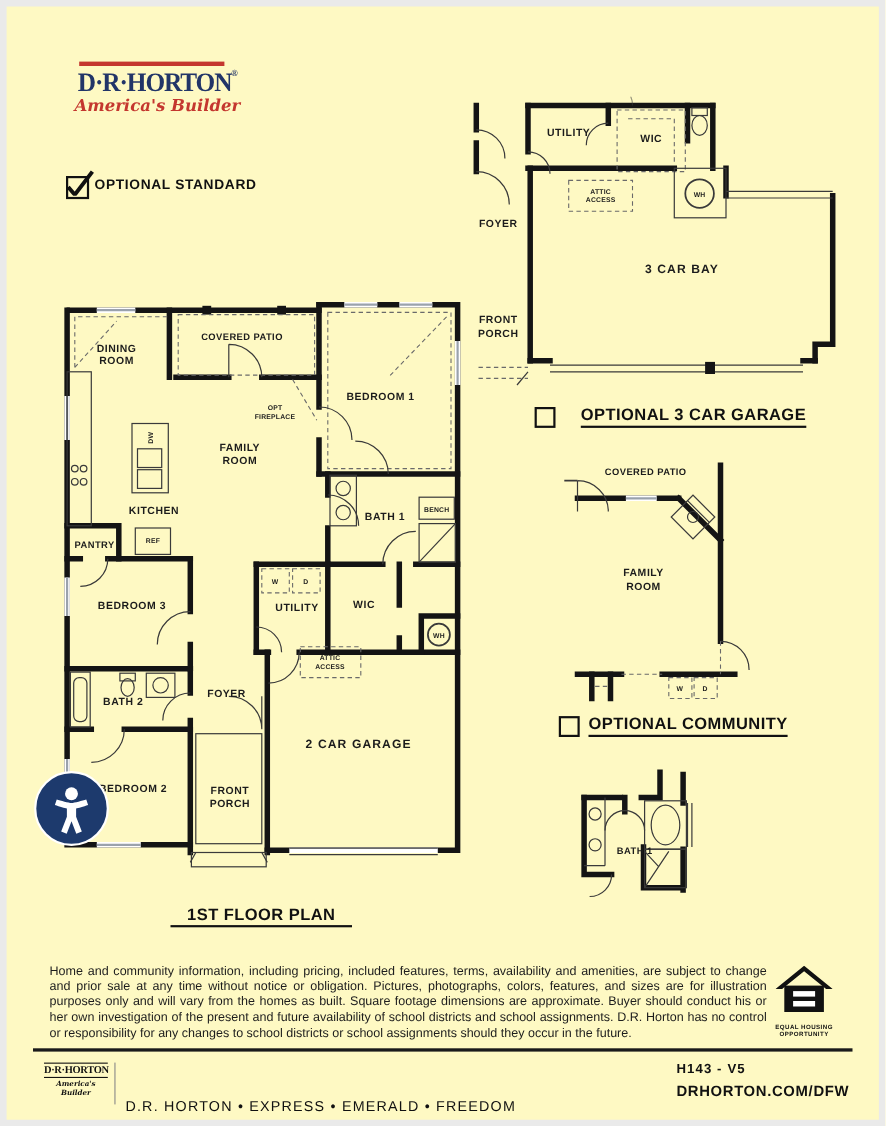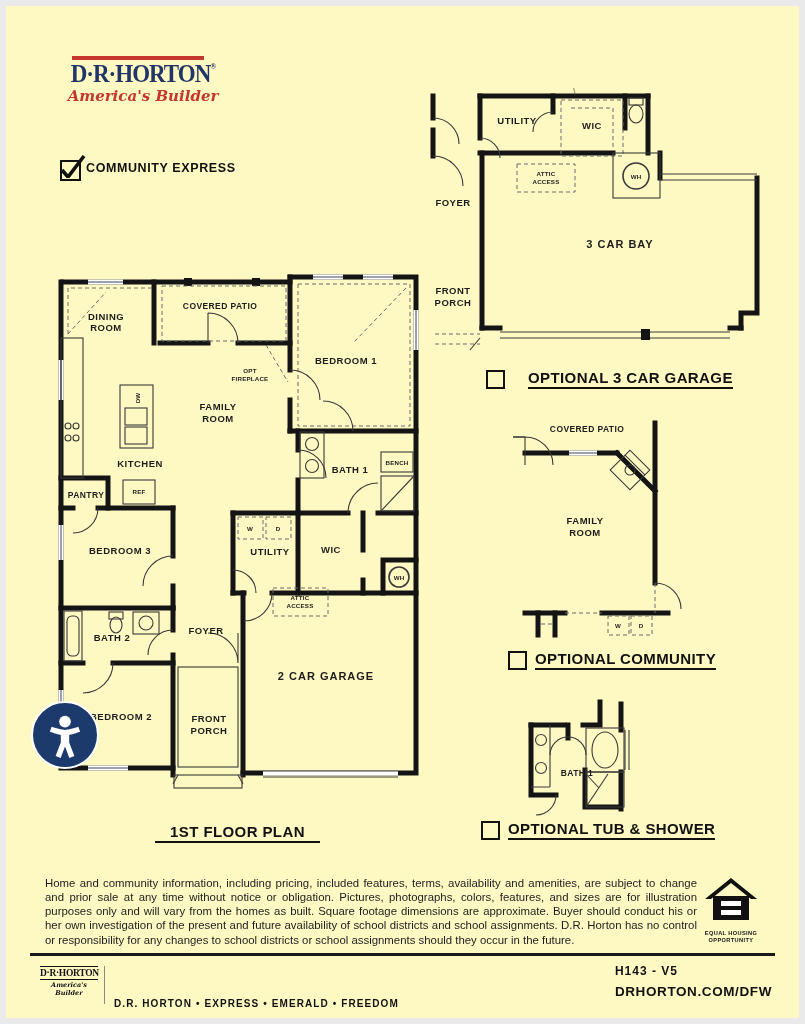--- a/index.html
+++ b/index.html
@@ -48,40 +48,40 @@
   .eho-txt{font-size:5.6px;font-weight:700;letter-spacing:.4px;line-height:1.25;}
   
   .footer-rule{position:absolute;left:30px;top:953px;width:745px;height:3px;background:#1a1a1a;}
   .f-logo{position:absolute;left:40px;top:966px;width:58px;text-align:center;color:#111;}
   .f-logo .fw{font-family:"Liberation Serif",serif;font-weight:700;font-size:9.5px;
               letter-spacing:-.3px;border-top:1.5px solid #111;border-bottom:1px solid #111;
               padding:1px 0;}
   .f-logo .fs{font-family:"DejaVu Serif",serif;font-style:italic;font-weight:700;
               font-size:6.5px;margin-top:1px;}
   .f-divider{position:absolute;left:104px;top:966px;width:1px;height:38px;background:#888;}
-  .f-series{position:absolute;left:114px;top:998px;font-size:10px;font-weight:700;
+  .f-series{position:absolute;left:114px;top:998px;font-size:13px;font-weight:400;
             letter-spacing:1.1px;color:#111;}
   .f-right{position:absolute;right:33px;top:964px;color:#111;}
   .f-code{font-size:12px;font-weight:800;letter-spacing:1px;}
   .f-site{font-size:13.5px;font-weight:800;letter-spacing:.6px;margin-top:6px;}
 </style>
 </head>
 <body>
 
 <div class="page">
 
   <div class="logo-bar"></div>
   <div class="logo-word"><span>D·R·HORTON</span><sup class="logo-reg">®</sup></div>
   <div class="logo-script">America's Builder</div>
 
   <div class="cs-box"></div>
   <svg class="cs-check" width="32" height="32">
     <polyline points="6,24 12,31 28,10" stroke="#111" stroke-width="3.6" fill="none"></polyline>
   </svg>
-  <div class="cs-label">COMMUNITY EXPRESS</div>
+  <div class="cs-label">OPTIONAL STANDARD</div>
 
   <svg class="abs" style="left:28px;top:270px;" width="394" height="542" viewBox="0 0 394 542">
     <g>
       <path class="w" d="M35,12 H262"></path>
       <rect x="156" y="8" width="8" height="8" fill="#141414"></rect>
       <rect x="224" y="8" width="8" height="8" fill="#141414"></rect>
       <path class="w" d="M262,7 H388 V503 H215"></path>
       <path class="w" d="M33,12 V498 H145"></path>
       <path class="w" d="M126,12 V73"></path>
       <path class="w" d="M132,73 H180 M210,73 H262"></path>
@@ -316,24 +316,20 @@
       <path class="t" d="M72,33 V95 M72,95 H53"></path>
       <circle class="t" cx="63" cy="48" r="5.5"></circle>
       <circle class="t" cx="63" cy="76" r="5.5"></circle>
       <rect class="t" x="108" y="36" width="38" height="44"></rect>
       <ellipse class="t" cx="127" cy="58" rx="13" ry="18"></ellipse>
       <rect class="t" x="108" y="80" width="38" height="35"></rect>
       <path class="t" d="M108,115 L130,82 M108,82 L121,96"></path>
     </g>
     <text class="M" x="99" y="84" text-anchor="middle">BATH 1</text>
   </svg>
-  <div class="cap" style="left:481px;top:820px;">
-    <span class="cbx"></span>
-    <span class="cap-label">OPTIONAL TUB &amp; SHOWER</span>
-  </div>
 
   <div class="disclaimer">Home and community information, including pricing, included features, terms, availability and amenities, are subject to change and prior sale at any time without notice or obligation. Pictures, photographs, colors, features, and sizes are for illustration purposes only and will vary from the homes as built. Square footage dimensions are approximate. Buyer should conduct his or her own investigation of the present and future availability of school districts and school assignments. D.R. Horton has no control or responsibility for any changes to school districts or school assignments should they occur in the future.</div>
 
   <div class="eho">
     <svg width="52" height="48" viewBox="0 0 52 48">
       <polygon points="26,0 52,21 46,21 26,5 6,21 0,21" fill="#111"></polygon>
       <rect x="8" y="18" width="36" height="24" fill="#111"></rect>
       <rect x="16" y="23" width="20" height="5" fill="#fff"></rect>
       <rect x="16" y="32" width="20" height="5" fill="#fff"></rect>
     </svg>

